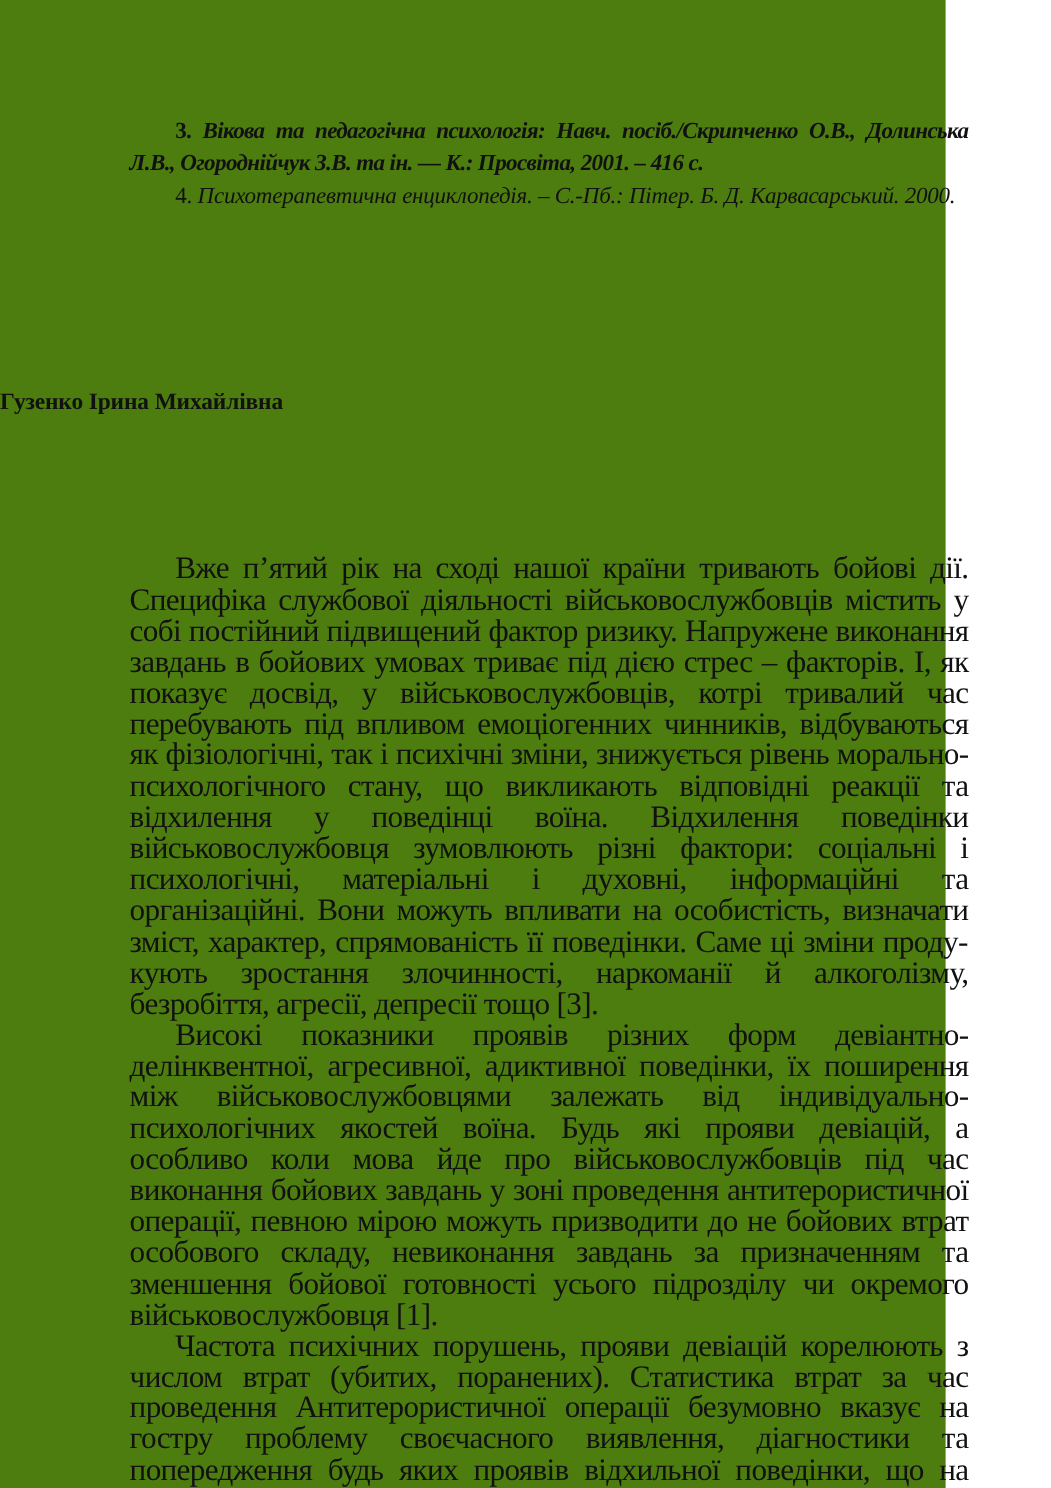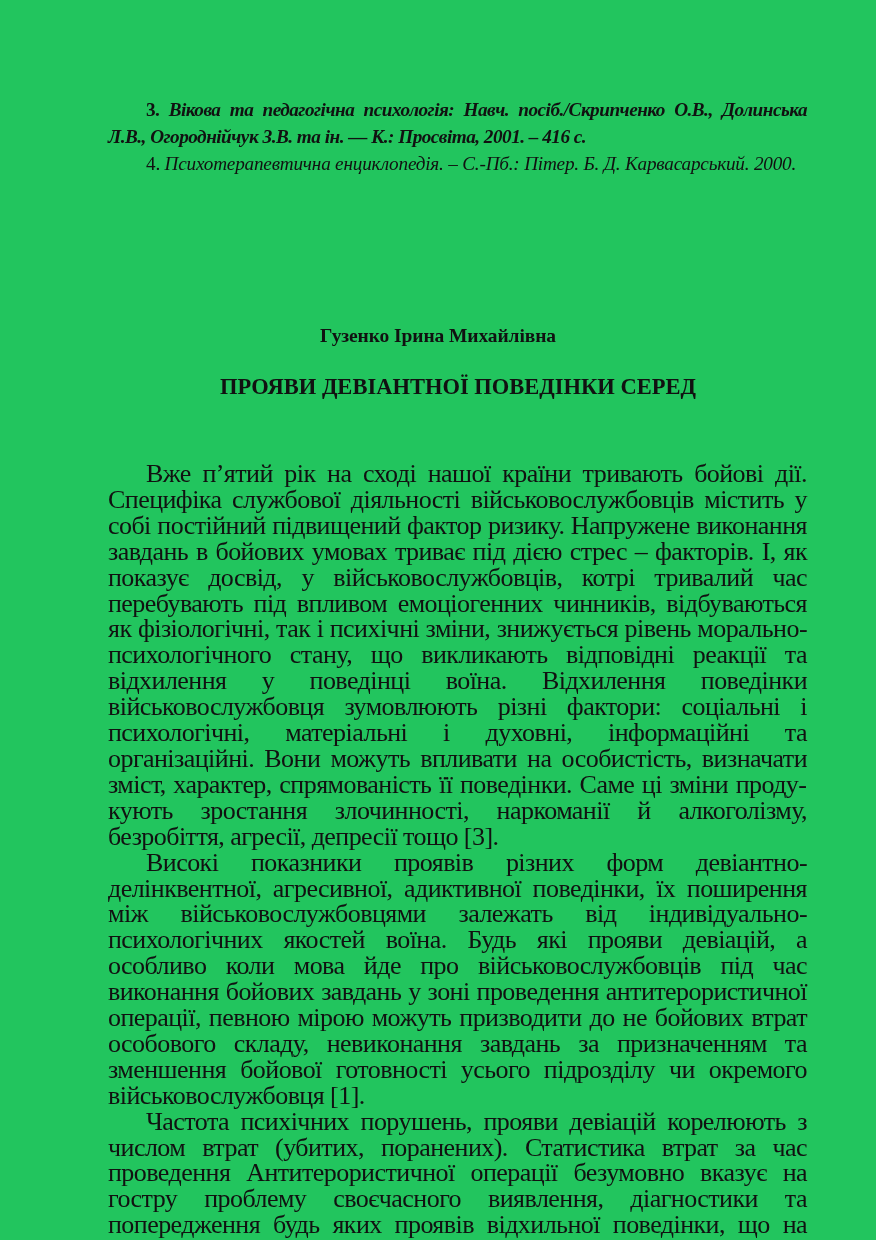--- a/index.html
+++ b/index.html
@@ -1,29 +1,29 @@
 <!DOCTYPE html>
 <html><head>
   <meta charset="utf-8">
   <style>
     html, body { margin: 0; padding: 0; background: #ffffff; }
     body { width: 876px; height: 1240px; position: relative; overflow: hidden; }
     .page {
-      position: absolute; left: 0; top: 0; width: 876px; height: 1240px; background: #22c55e;
+      position: absolute; left: 0; top: 0; width: 788px; height: 1240px; background: #4d7c0f;
       font-family: "Liberation Serif", serif; color: #111;
     }
     .refs { position: absolute; left: 108px; top: 96px; width: 699px; }
     .ref {
       font-style: italic; font-size: 19.2px; line-height: 27px; text-align: justify;
       text-indent: 38px; margin: 0; letter-spacing: -0.2px;
     }
     .ref .num { font-style: normal; }
     .ref.bolditalic { font-weight: bold; letter-spacing: -0.5px; }
     .author {
-      position: absolute; left: 0; width: 876px; top: 323px; text-align: center;
+      position: absolute; left: 0; width: 876px; top: 323px; 
       font-weight: bold; font-size: 19.5px; line-height: 26px; letter-spacing: -0.1px;
     }
     .title {
       position: absolute; left: 100px; width: 716px; top: 373px; text-align: center;
       font-weight: bold; font-size: 22.5px; line-height: 28px; letter-spacing: 0px;
     }
     .title div { margin: 0; }
     .body { position: absolute; left: 108px; top: 461px; width: 699px; }
     .para {
       font-size: 26px; line-height: 25.9px; text-align: justify; text-indent: 38px;
@@ -40,21 +40,20 @@
 <div class="page">
 
   <div class="refs">
     <p class="ref bolditalic"><span class="num">3.</span> <span>Вікова та педагогічна психологія: Навч. посіб./Скрипченко О.В., Долинська Л.В., Огороднійчук З.В. та ін. — К.: Просвіта, 2001. – 416 с.</span></p>
     <p class="ref"><span class="num">4.</span> <span>Психотерапевтична енциклопедія. – С.-Пб.: Пітер. Б. Д. Карва­сарський. 2000.</span></p>
   </div>
 
   <div class="author">Гузенко Ірина Михайлівна</div>
 
   <div class="title">
-    <div>ПРОЯВИ ДЕВІАНТНОЇ ПОВЕДІНКИ СЕРЕД</div>
   </div>
 
   <div class="body">
     <p class="para">Вже п’ятий рік на сході нашої країни тривають бойові дії. Специфіка службо­вої діяльності військовослужбовців містить у собі постійний підвищений фактор ризику. Напружене виконання завдань в бойових умовах  триває під дією стрес – факторів. І, як показує досвід, у військовослужбовців, котрі тривалий час перебу­вають під впливом емоціогенних чинників,  відбуваються як фізіологічні, так і психічні зміни, знижується рівень морально-психологічного стану, що виклика­ють відповідні реакції та відхилення у поведінці воїна. Відхилення поведінки військовослужбовця зумовлюють різні фактори: соціальні і психологічні, мате­ріальні і духовні, інформаційні та організаційні. Вони можуть впливати на особис­тість, визначати зміст, характер, спрямованість її поведінки. Саме ці зміни проду­кують зростання злочинності, наркоманії й алкоголізму, безробіття, агресії, депресії тощо [3].</p>
     <p class="para">Високі показники проявів різних форм девіантно-делінквентної, агресивної, адиктивної поведінки, їх поширення між військовослужбовцями залежать від індивідуально-психологічних якостей воїна. Будь які прояви девіацій, а особливо коли мова йде про військовослужбовців під час виконан­ня бойових завдань у зоні проведення антитерористичної операції, певною мірою можуть призводити до не бойових втрат особового складу, невико­нання завдань за призначенням та зменшення бойової готовності усього підрозділу чи окремого військовослужбовця [1].</p>
     <p class="para">Частота психічних порушень, прояви девіацій  корелюють з числом втрат (убитих, поранених). Статистика втрат за час проведення Антитерористичної операції безумовно вказує на гостру проблему своєчасного виявлення, діагностики та попередження будь яких проявів відхильної поведінки, що на рівні бойових втрат є однією з передумов загибелі військовослужбовців.</p>
   </div>
 
 </div>
 

